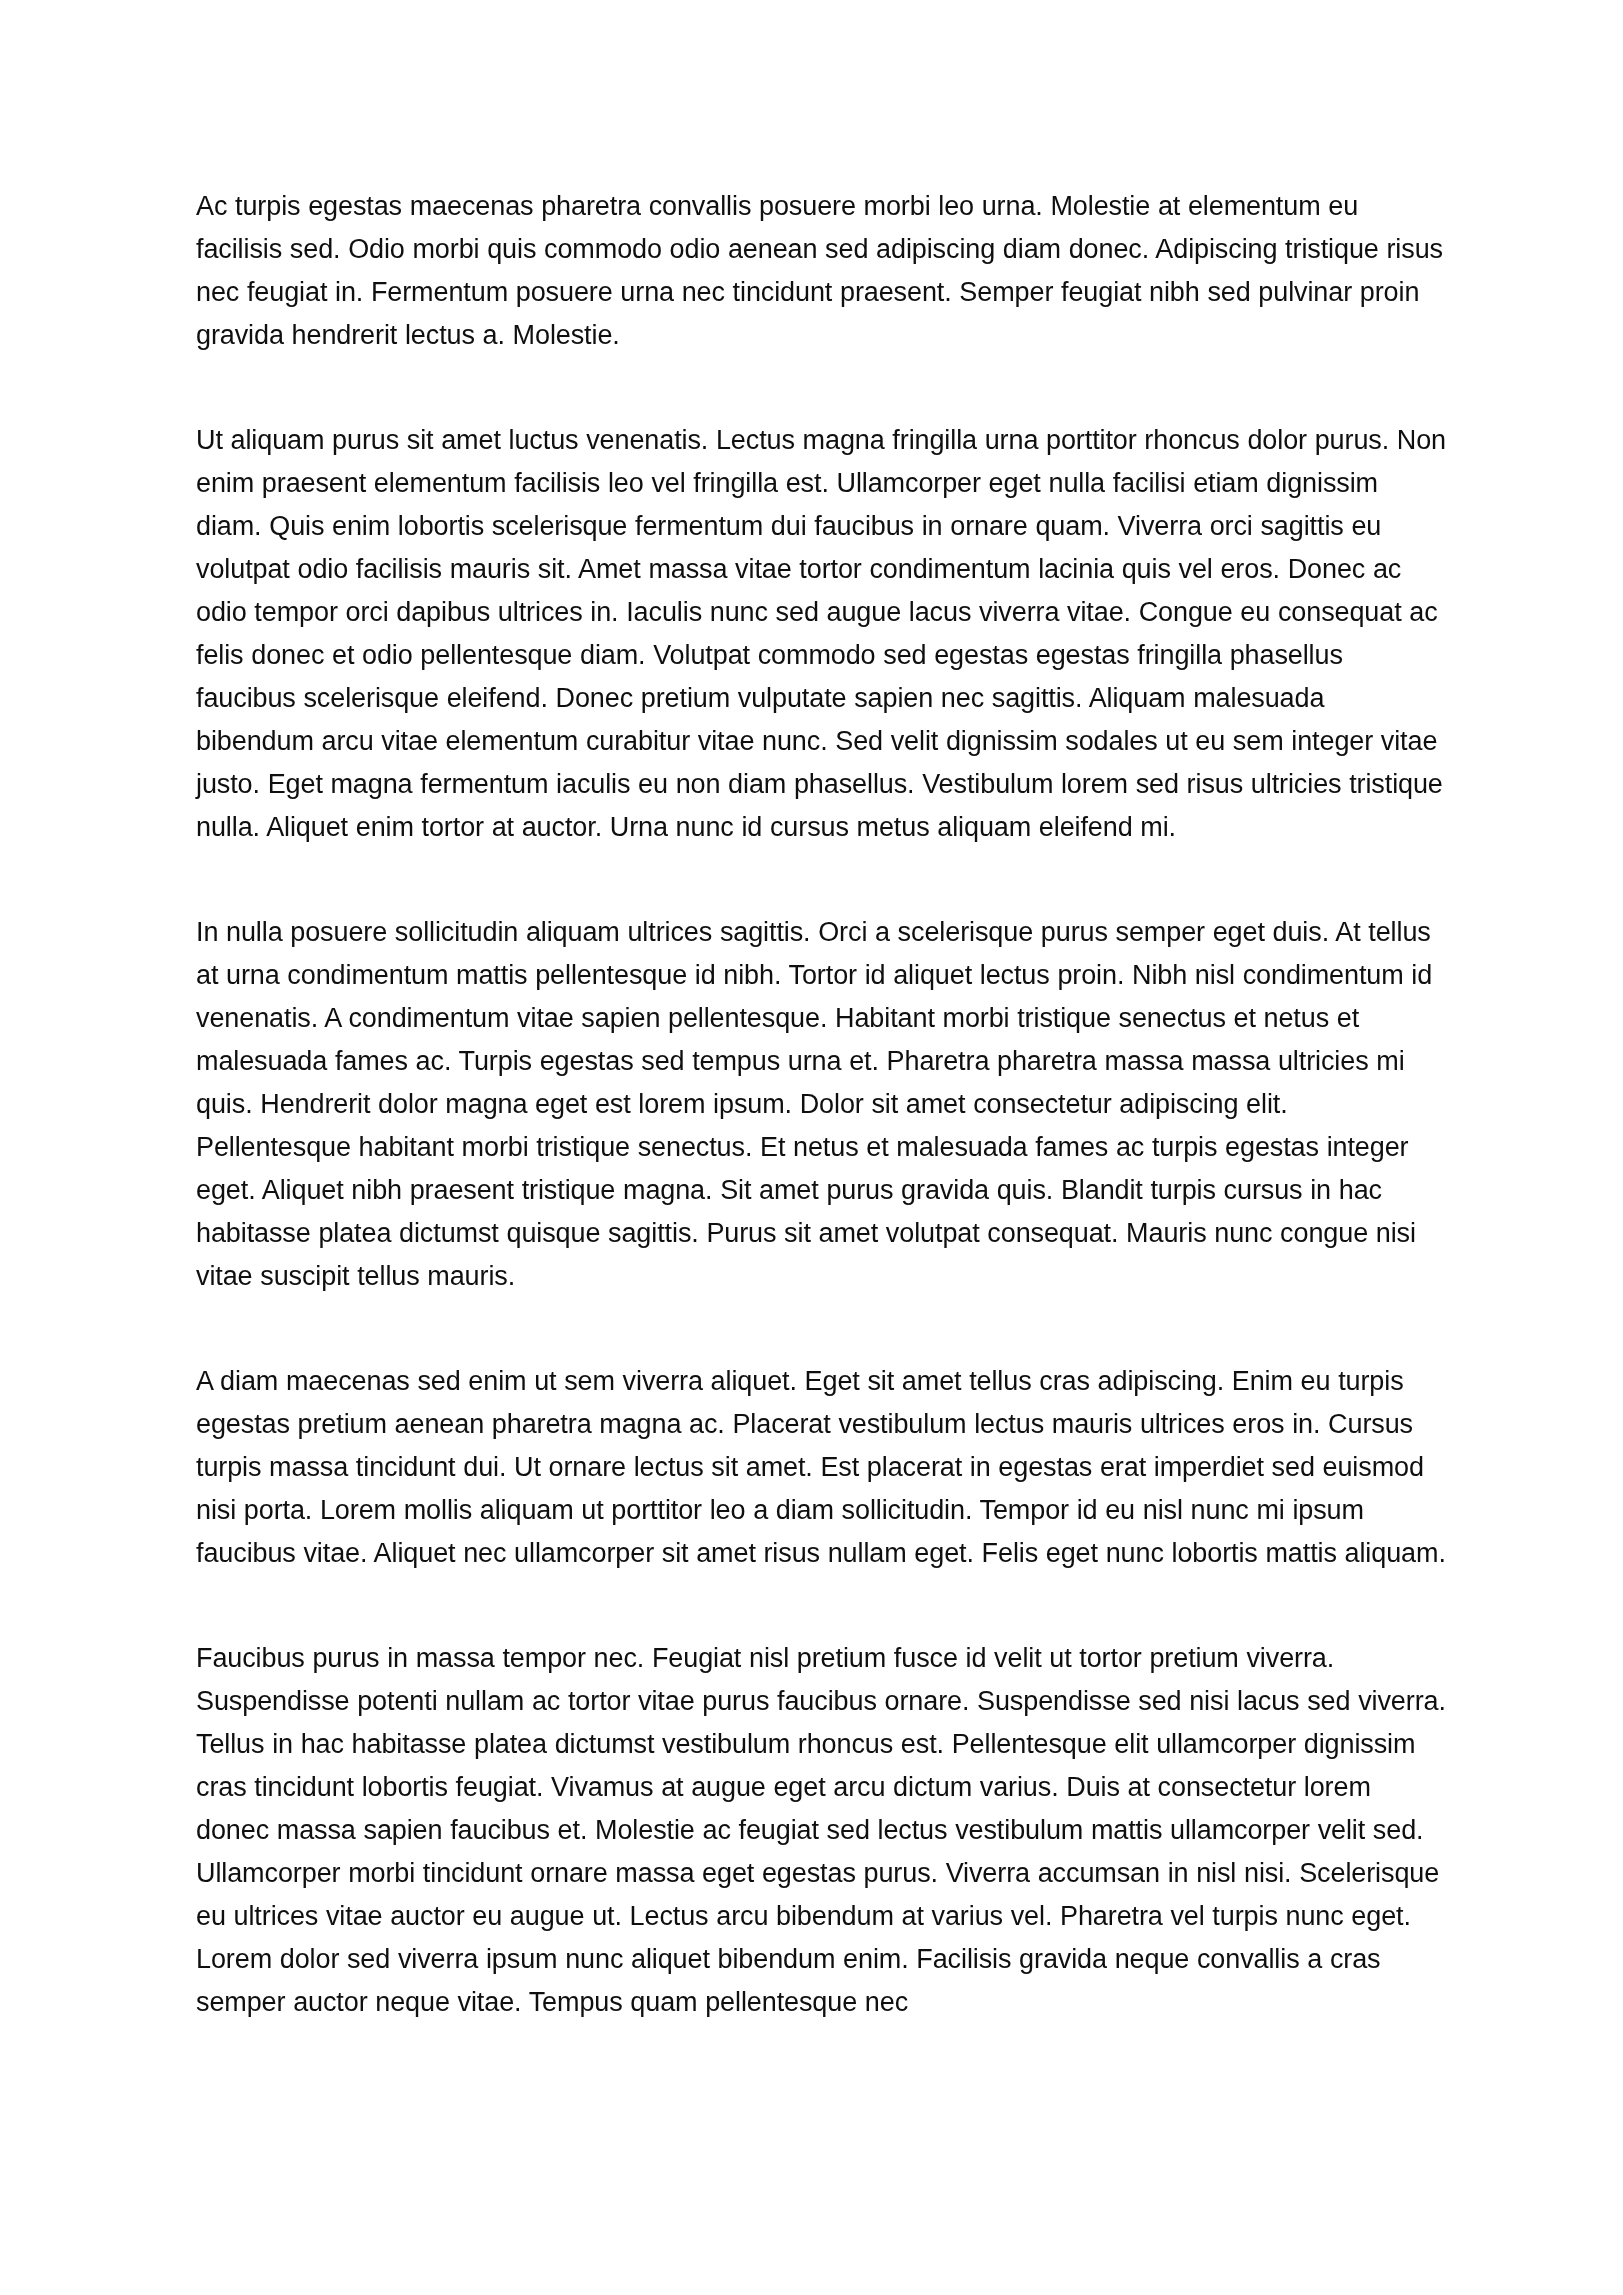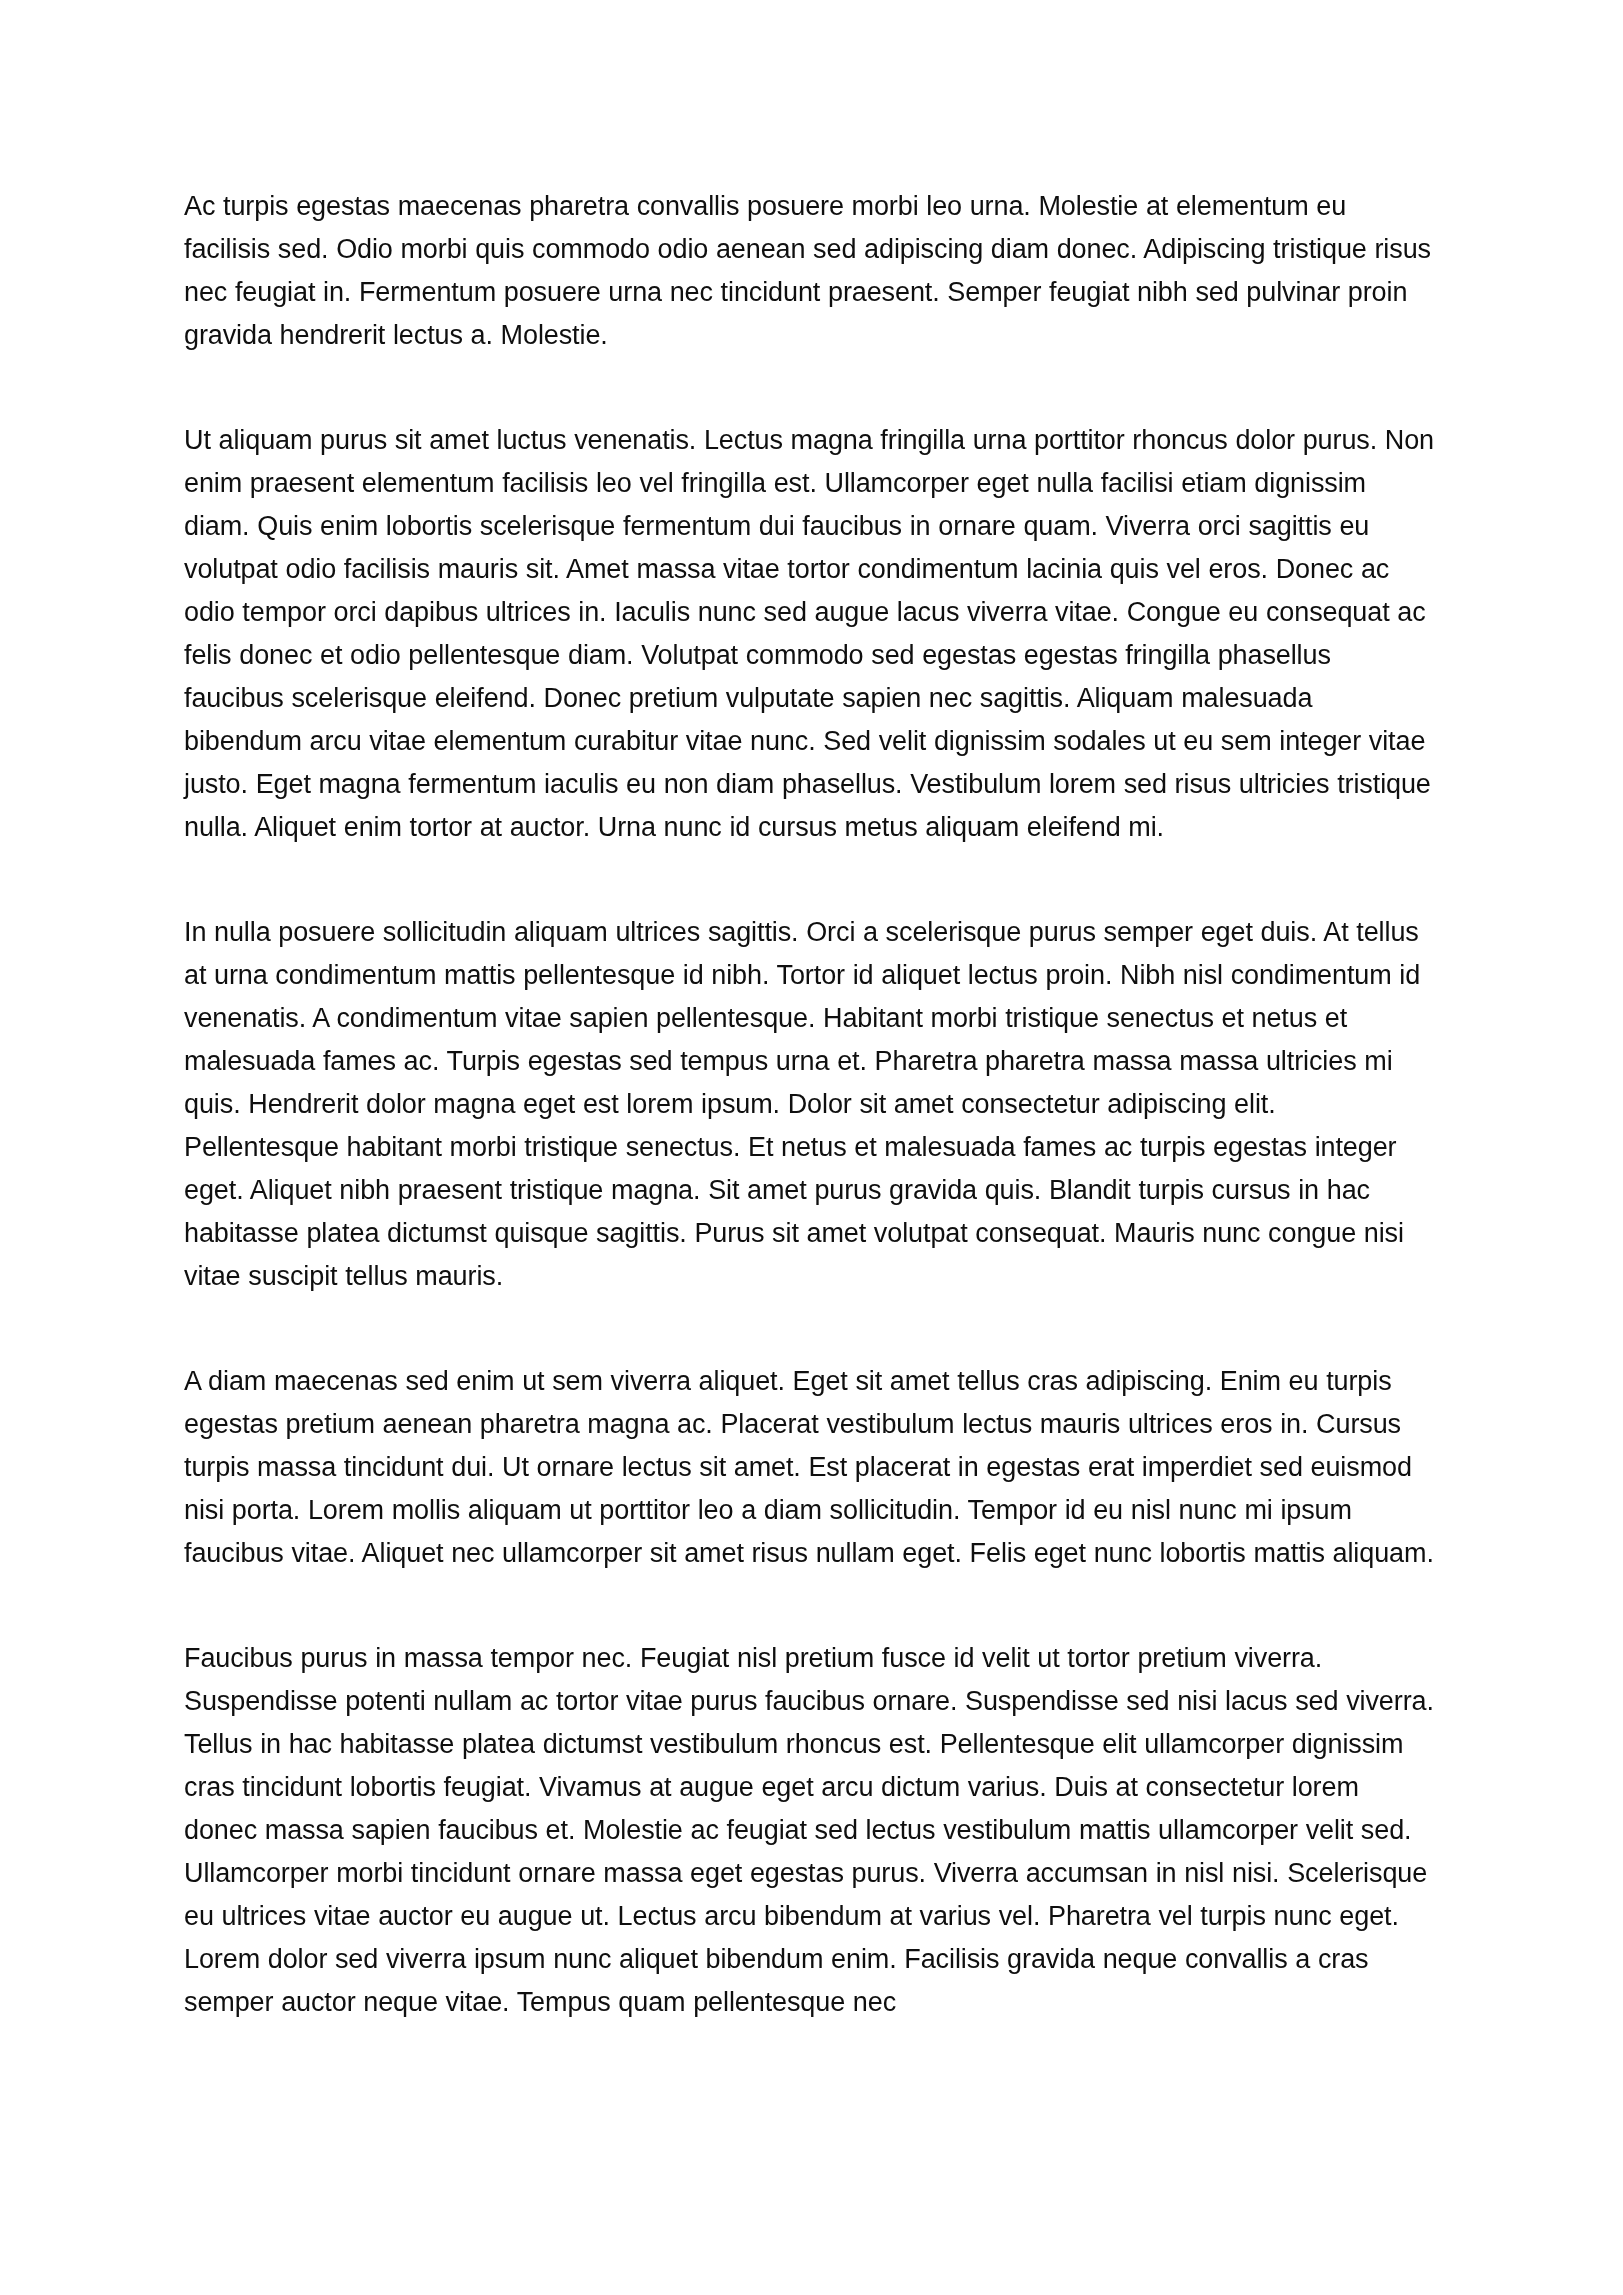--- a/index.html
+++ b/index.html
@@ -11,21 +11,21 @@
     position: relative;
     width: 1623px;
     height: 2295px;
     background: #ffffff;
     overflow: hidden;
     font-family: "Liberation Sans", sans-serif;
   }
   .text-block {
     position: absolute;
     top: 185px;
-    left: 184px;
+    left: 196px;
     width: 1253px;
   }
   .text-block p {
     margin: 0 0 62px 0;
     font-size: 27px;
     line-height: 43px;
     letter-spacing: -0.1px;
     color: #0f0f0f;
     text-align: left;
     word-spacing: 0.3px;

